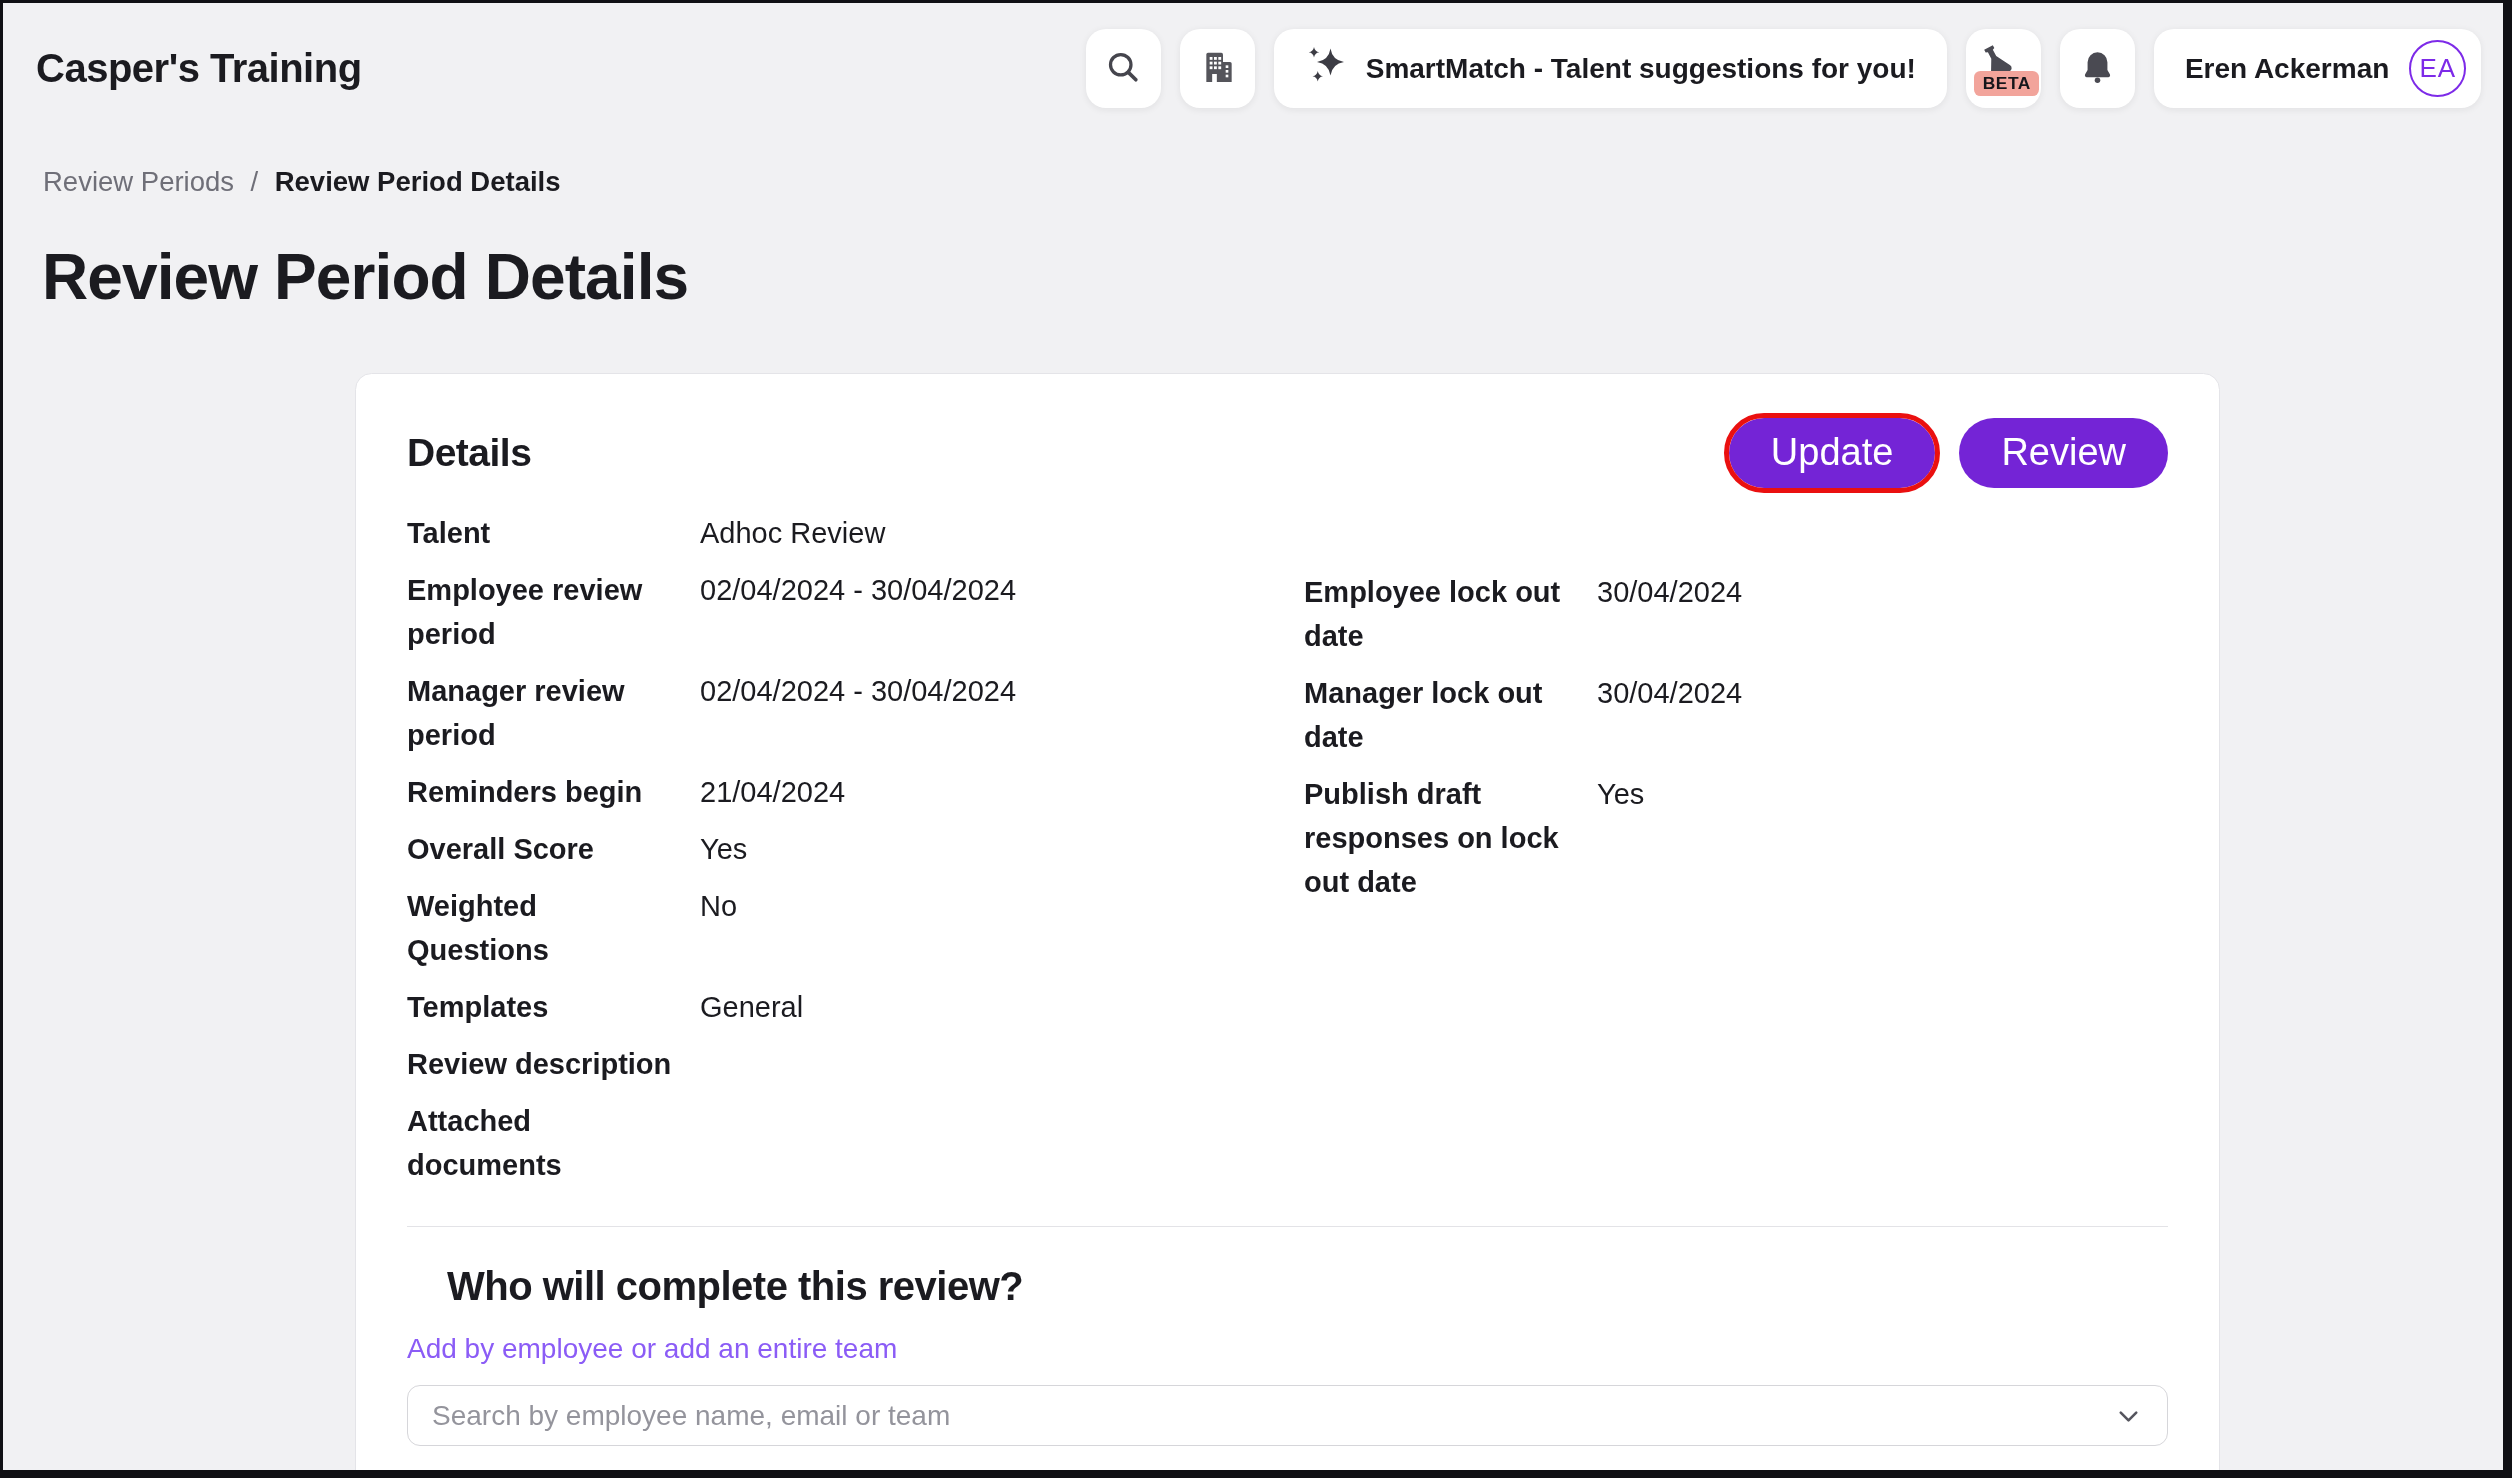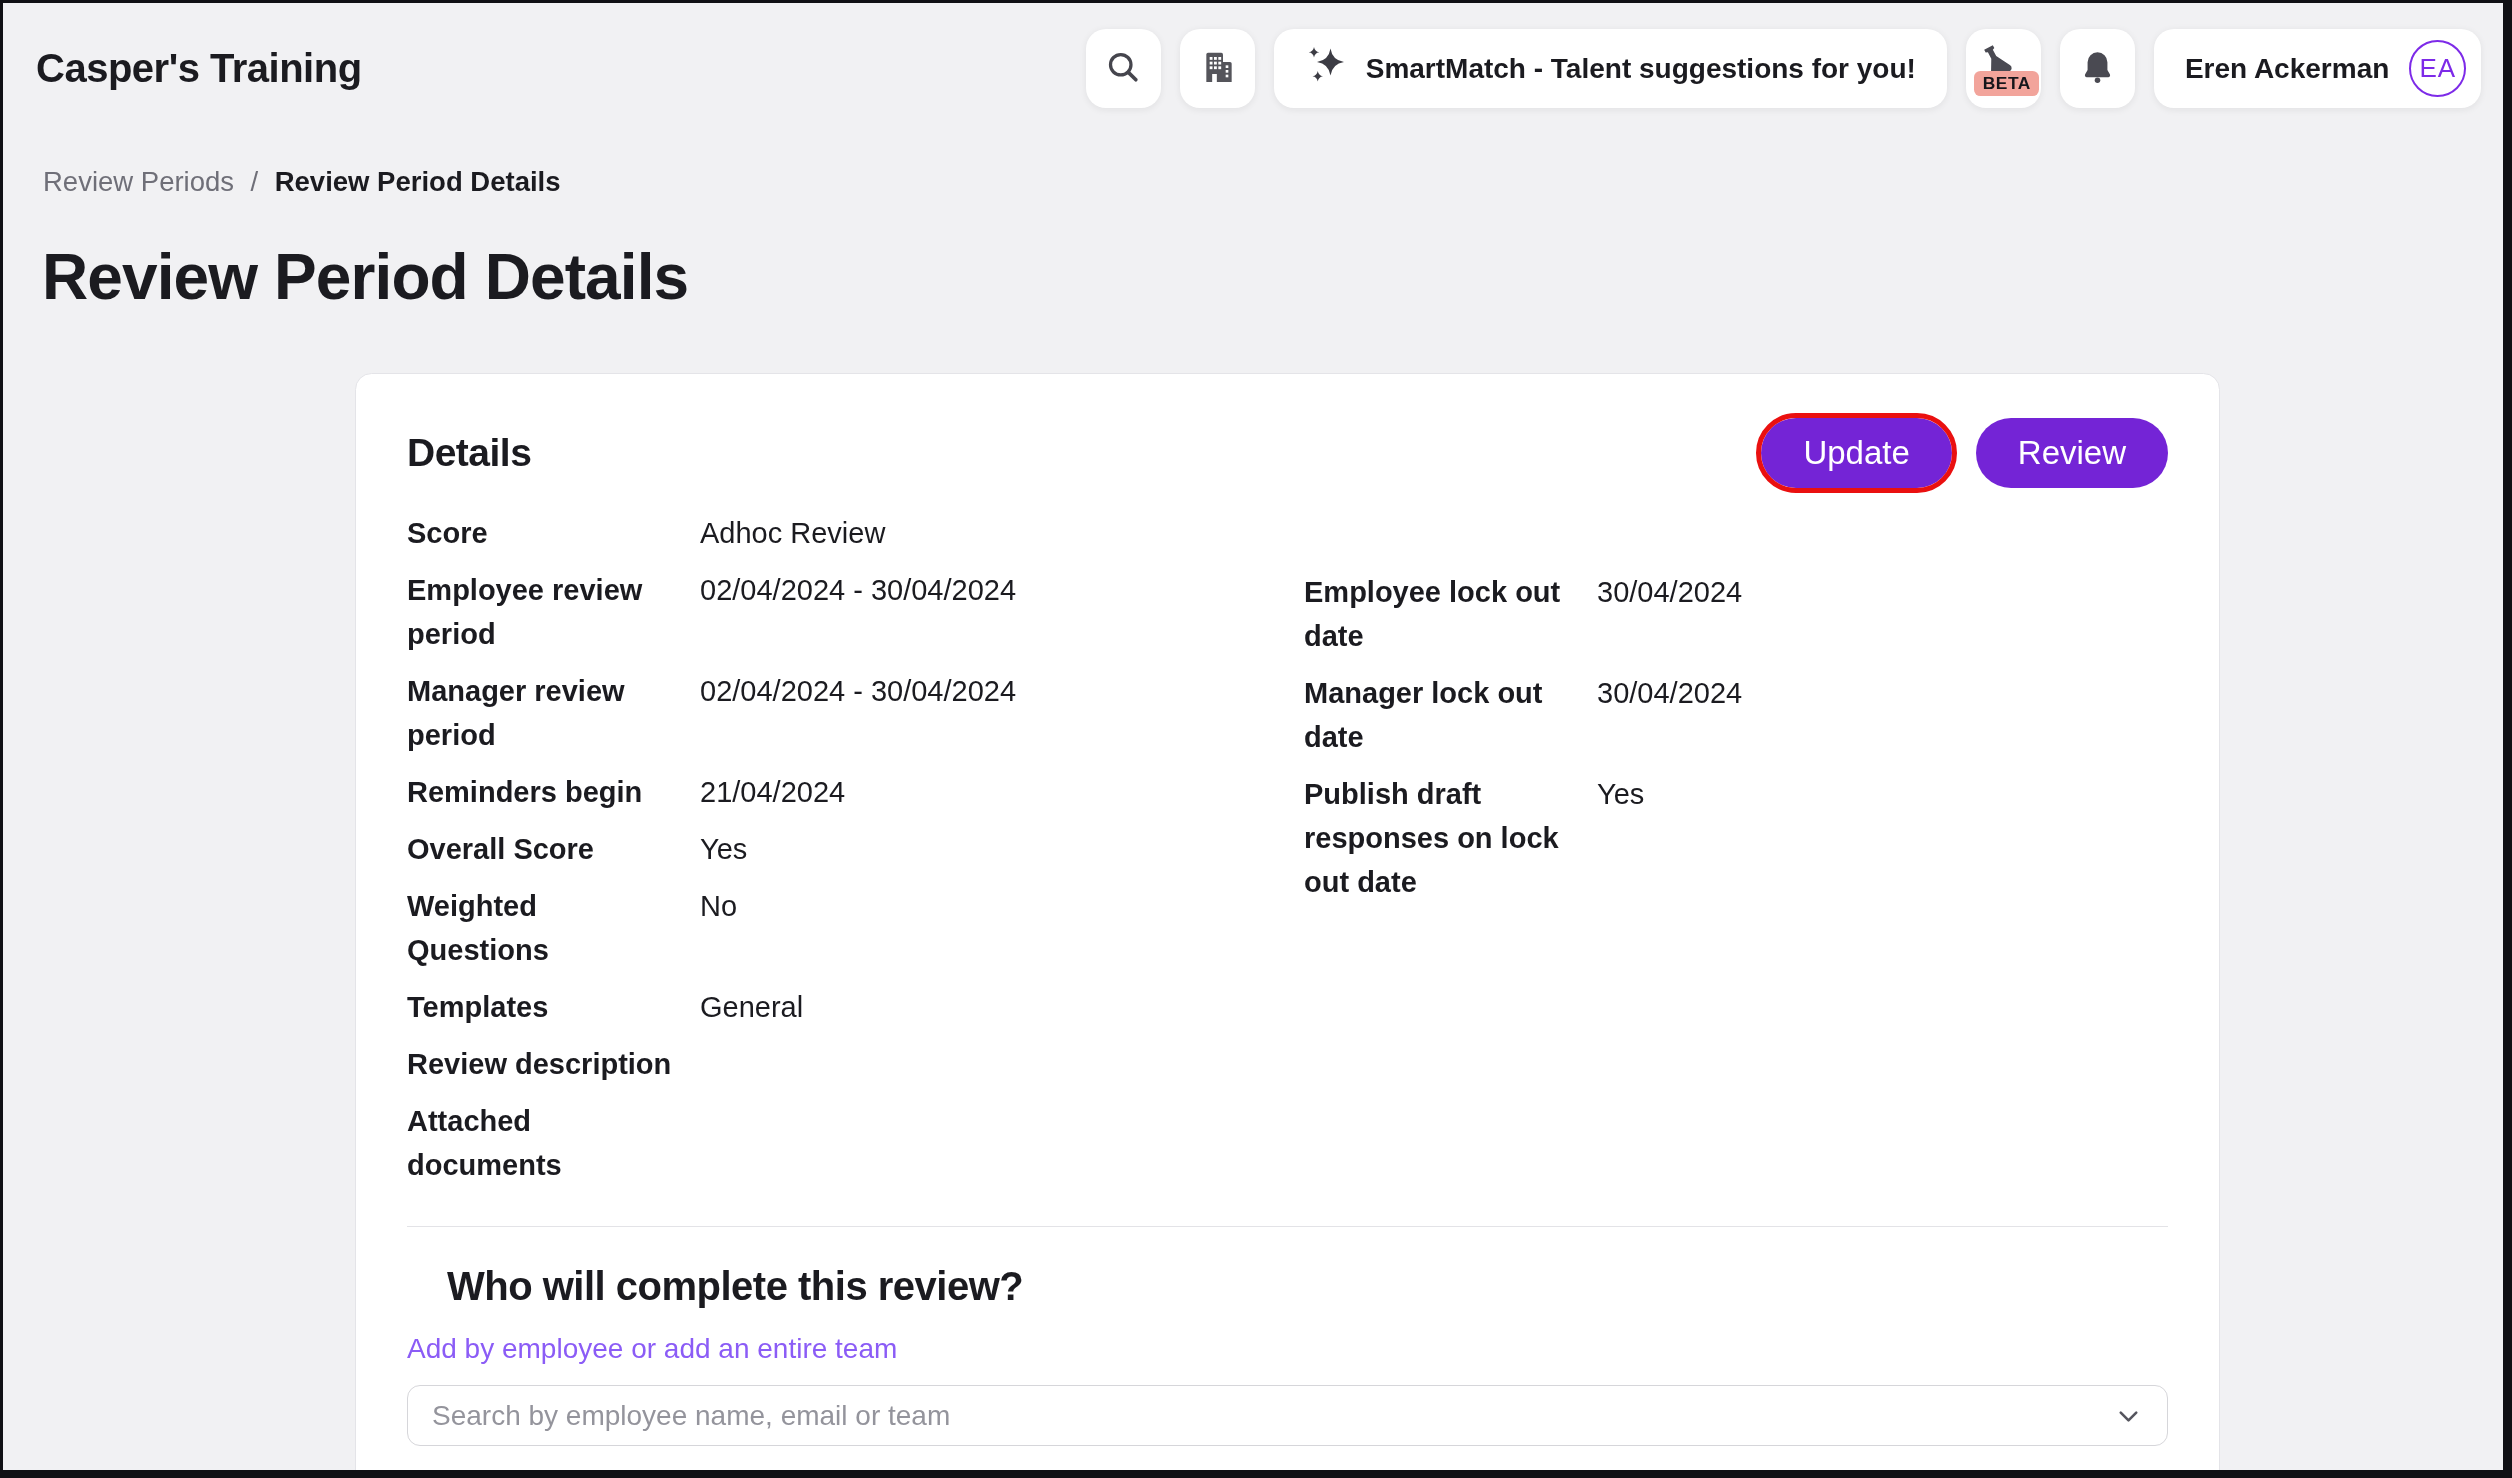--- a/index.html
+++ b/index.html
@@ -66,21 +66,21 @@
   .card {
     position:absolute; left:352px; top:370px; width:1865px; height:1284px;
     background:#ffffff; border:1.8px solid #e4e4e8; border-radius:16.5px;
     padding:42px 51px 0 51px;
   }
   .card-header { display:flex; align-items:center; justify-content:space-between; height:73px; margin-bottom:22px; }
   .h2 { font-size:39px; font-weight:700; letter-spacing:-0.5px; }
   .actions { display:flex; gap:24px; }
   .btn {
     height:70px; padding:0 42px; border-radius:37px;
-    background:#7424d6; color:#ffffff; font-size:33px;
+    background:#7424d6; color:#ffffff; font-size:38px;
     display:flex; align-items:center; justify-content:center;
   }
   .btn-update { outline:5.5px solid #ea1010; outline-offset:0.9px; }
 
   .fields { display:flex; align-items:flex-start; }
   .fields-col { display:flex; flex-direction:column; }
   .col-left { width:897px; flex:none; }
   .col-right { margin-top:59px; flex:1; }
   .field { display:flex; margin-bottom:13px; font-size:29px; line-height:44px; }
   .field-label { font-weight:700; width:293px; flex:none; padding-right:14.7px; }
@@ -189,21 +189,21 @@
     <h2 class="h2">Details</h2>
     <div class="actions">
       <button class="btn btn-update">Update</button>
       <button class="btn">Review</button>
     </div>
   </div>
 
   <div class="fields">
     <div class="fields-col col-left">
       <div class="field">
-        <span class="field-label">Score</span>
+        <span class="field-label">Talent</span>
         <span class="field-value">Adhoc Review</span>
       </div>
       <div class="field">
         <span class="field-label">Employee review period</span>
         <span class="field-value">02/04/2024 - 30/04/2024</span>
       </div>
       <div class="field">
         <span class="field-label">Manager review period</span>
         <span class="field-value">02/04/2024 - 30/04/2024</span>
       </div>

